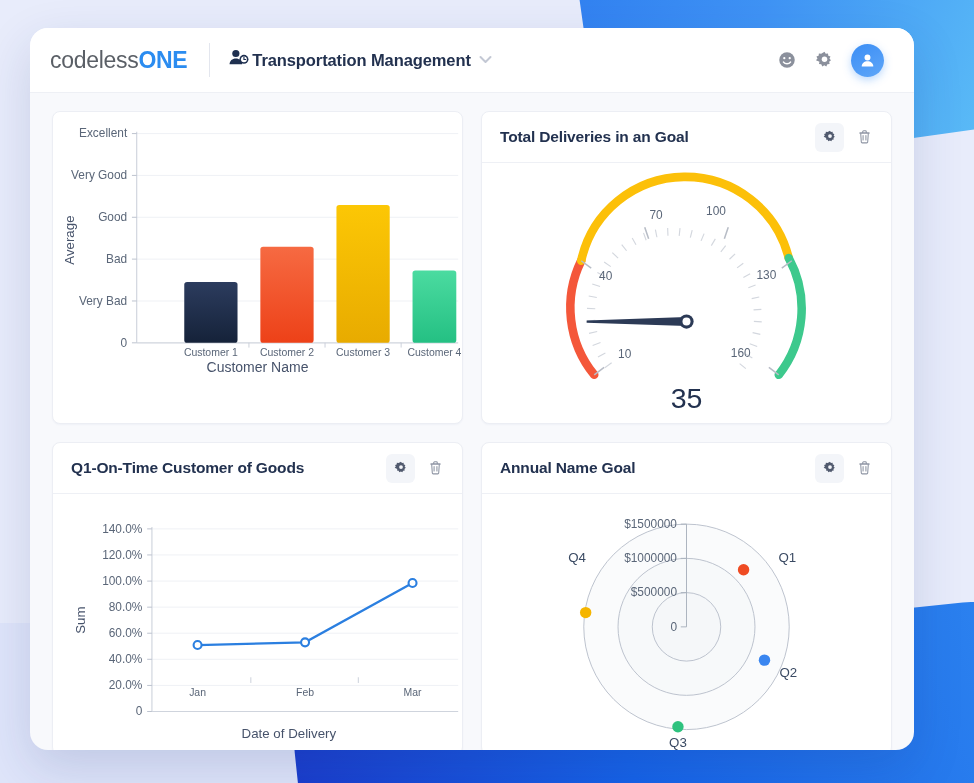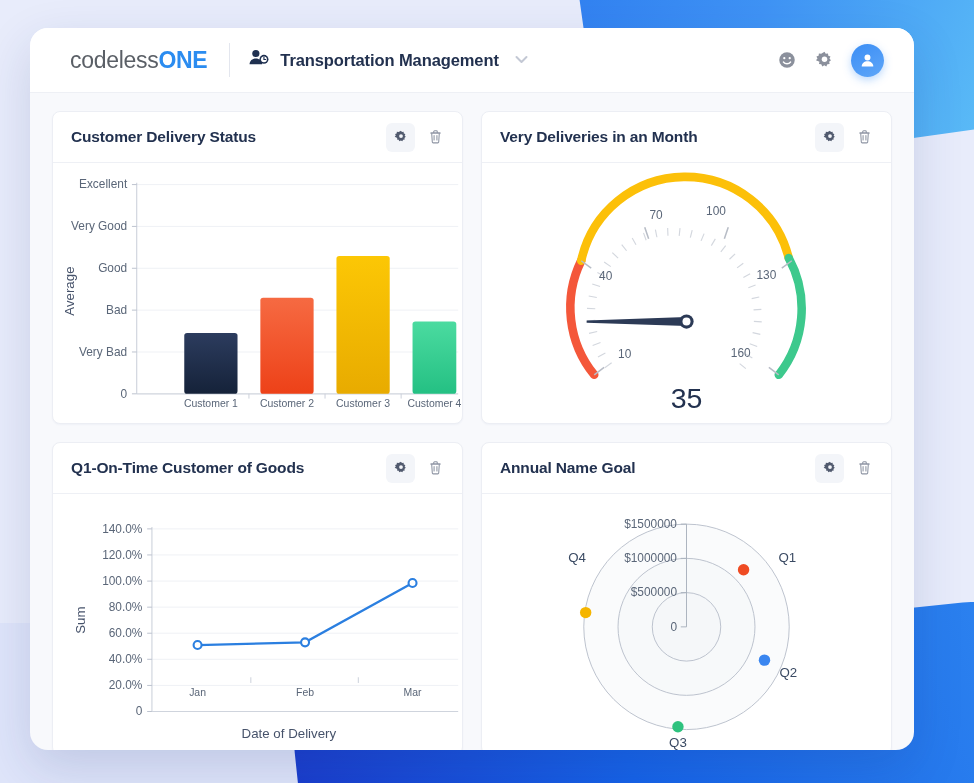--- a/index.html
+++ b/index.html
@@ -37,28 +37,28 @@
     background: #f8f9fc;
     border-radius: 18px;
     box-shadow: 0 18px 50px rgba(30,50,120,0.16);
     overflow: hidden;
   }
 
   
   .header {
     height: 65px; background: #ffffff;
     display: flex; align-items: center;
-    padding: 0 22px 0 40px;
+    padding: 0 22px 0 20px;
     border-bottom: 1px solid #eef0f5;
   }
   .logo { font-size: 23px; letter-spacing: -0.3px; }
   .logo .part1 { color: #5a5f66; font-weight: 400; }
   .logo .part2 { color: #2b8cf0; font-weight: 700; }
   .hdr-sep { width: 1px; height: 34px; background: #e3e6ee; margin: 0 18px 0 22px; }
-  .hdr-titlewrap { display: flex; align-items: center; gap: 10px; }
+  .hdr-titlewrap { display: flex; align-items: center; gap: 2px; }
   .hdr-title { font-size: 16.5px; font-weight: 700; color: #22314f; letter-spacing: -0.1px;}
   .chev { color: #c3c8d4; font-size: 11px; margin-left: 6px; }
   .hdr-right { margin-left: auto; display: flex; align-items: center; gap: 17px; padding-right: 8px;}
   .icon-btn { width: 20px; height: 20px; display: flex; align-items: center; justify-content: center; color: #8b909c; cursor: pointer;}
   .avatar {
     width: 33px; height: 33px; border-radius: 50%;
     background: linear-gradient(150deg, #3b8ef5, #5fa6f8);
     display: flex; align-items: center; justify-content: center;
     box-shadow: 0 3px 8px rgba(59,142,245,0.35);
     cursor: pointer;
@@ -148,38 +148,20 @@
             <circle cx="10" cy="6.4" r="3.5" fill="#ffffff"></circle>
             <path d="M3.2 17c0-3.8 3-6.2 6.8-6.2s6.8 2.4 6.8 6.2z" fill="#ffffff"></path>
           </svg>
         </div>
       </div>
     </div>
 
     <div class="grid">
 
       <div class="card">
-        <div class="card-head">
-          <div class="card-title">Customer Delivery Status</div>
-          <div class="card-actions">
-            <div class="gear-box">
-              <svg width="14" height="14" viewBox="0 0 20 20">
-                <path fill="#515a6e" d="M10 0.9l1.3 2.1 2.4-.5.3 2.4 2.3.9-1.1 2.2 1.6 1.8-1.9 1.5.5 2.4-2.4.3-1.1 2.2-2.1-1.2-2.1 1.2-1.1-2.2-2.4-.3.5-2.4L1 9.8l1.6-1.8L1.5 5.8l2.3-.9.3-2.4 2.4.5z"></path>
-                <circle cx="10" cy="8.6" r="2.7" fill="#f3f5f9"></circle>
-              </svg>
-            </div>
-            <div class="trash-box">
-              <svg width="15" height="16" viewBox="0 0 16 18">
-                <path d="M2.5 4.5h11M6 4.5V3a1 1 0 0 1 1-1h2a1 1 0 0 1 1 1v1.5" stroke="#8d94a3" stroke-width="1.2" fill="none" stroke-linecap="round"></path>
-                <path d="M3.7 4.5h8.6l-.7 10.2a1 1 0 0 1-1 .9H5.4a1 1 0 0 1-1-.9z" stroke="#8d94a3" stroke-width="1.2" fill="none"></path>
-                <path d="M6.4 7.4v5M9.6 7.4v5" stroke="#8d94a3" stroke-width="1.2" stroke-linecap="round"></path>
-              </svg>
-            </div>
-          </div>
-        </div>
         <div class="card-body">
           <svg width="100%" height="260" viewBox="0 0 430 260">
             <defs>
               <linearGradient id="g1" x1="0" y1="0" x2="0" y2="1">
                   <stop offset="0" stop-color="#2c3c5e"></stop>
                   <stop offset="1" stop-color="#152239"></stop>
                 </linearGradient>
               <linearGradient id="g2" x1="0" y1="0" x2="0" y2="1">
                   <stop offset="0" stop-color="#f66a42"></stop>
                   <stop offset="1" stop-color="#ed4118"></stop>
@@ -231,26 +213,29 @@
               <line x1="206" y1="236" x2="206" y2="241"></line>
                 <line x1="286" y1="236" x2="286" y2="241"></line>
                 <line x1="366" y1="236" x2="366" y2="241"></line>
             </g>
 
             <text class="tick-label" x="166" y="250" text-anchor="middle">Customer 1</text>
             <text class="tick-label" x="246" y="250" text-anchor="middle">Customer 2</text>
             <text class="tick-label" x="326" y="250" text-anchor="middle">Customer 3</text>
             <text class="tick-label" x="401" y="250" text-anchor="middle">Customer 4</text>
           </svg>
+          <div style="position:absolute;left:0;right:0;bottom:-4px;text-align:center;">
+            <span style="font-size:14px;color:#47536b;">Customer Name</span>
+          </div>
         </div>
       </div>
 
       <div class="card">
         <div class="card-head">
-          <div class="card-title">Very Deliveries in an Month</div>
+          <div class="card-title">Total Deliveries in an Goal</div>
           <div class="card-actions">
             <div class="gear-box">
               <svg width="14" height="14" viewBox="0 0 20 20">
                 <path fill="#515a6e" d="M10 0.9l1.3 2.1 2.4-.5.3 2.4 2.3.9-1.1 2.2 1.6 1.8-1.9 1.5.5 2.4-2.4.3-1.1 2.2-2.1-1.2-2.1 1.2-1.1-2.2-2.4-.3.5-2.4L1 9.8l1.6-1.8L1.5 5.8l2.3-.9.3-2.4 2.4.5z"></path>
                 <circle cx="10" cy="8.6" r="2.7" fill="#f3f5f9"></circle>
               </svg>
             </div>
             <div class="trash-box">
               <svg width="15" height="16" viewBox="0 0 16 18">
                 <path d="M2.5 4.5h11M6 4.5V3a1 1 0 0 1 1-1h2a1 1 0 0 1 1 1v1.5" stroke="#8d94a3" stroke-width="1.2" fill="none" stroke-linecap="round"></path>

